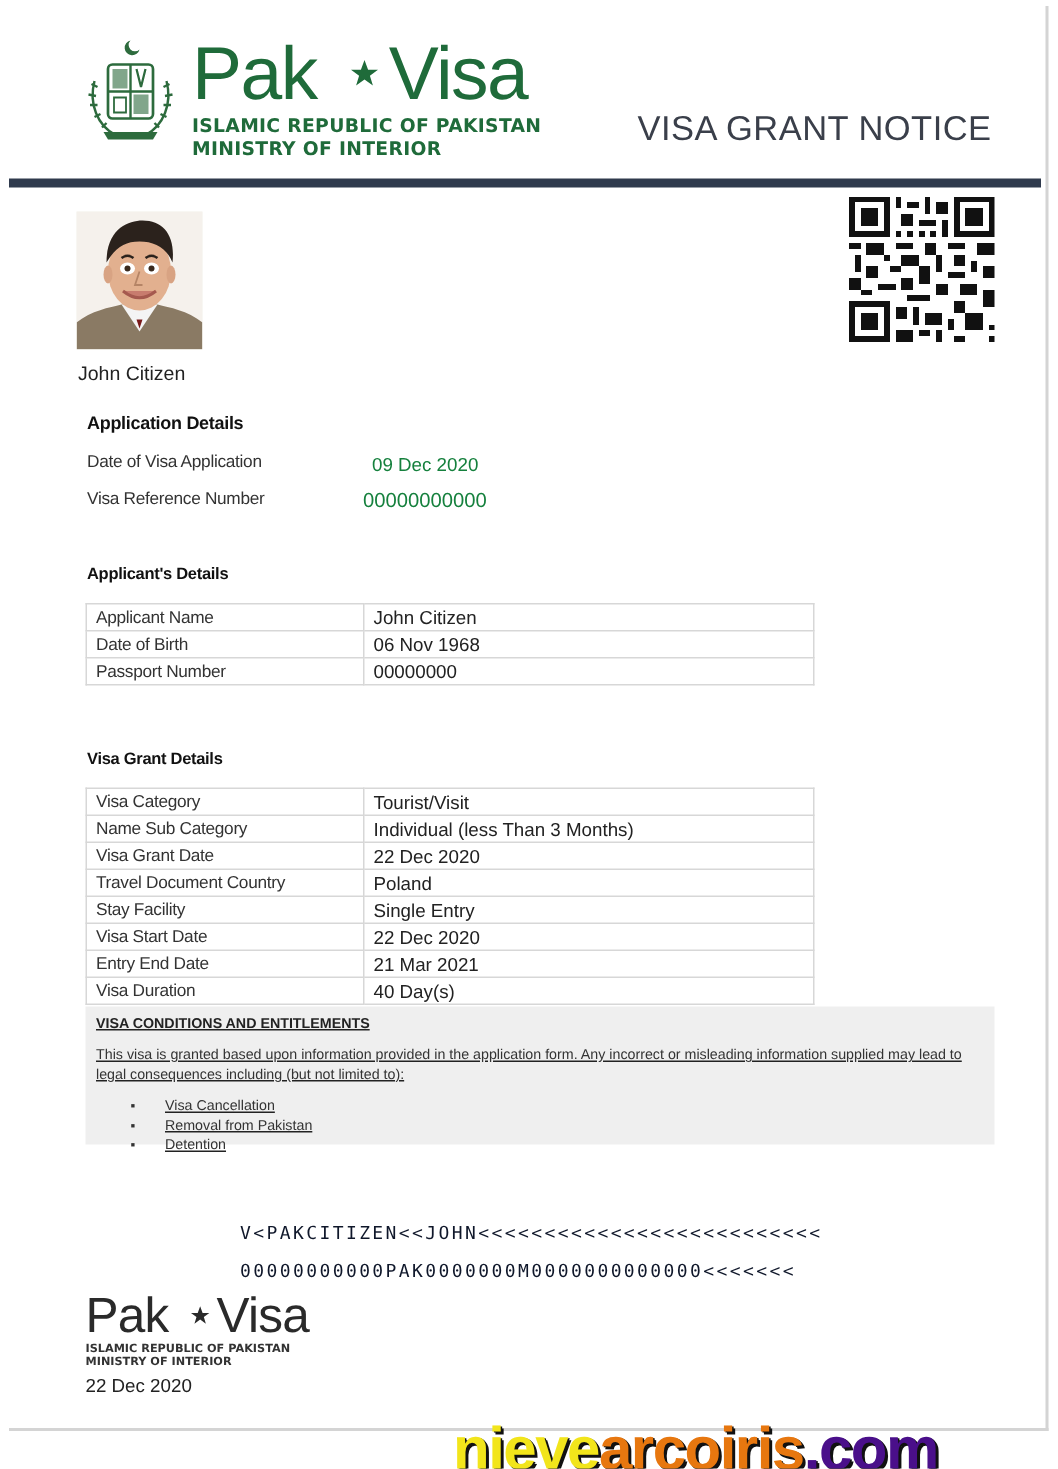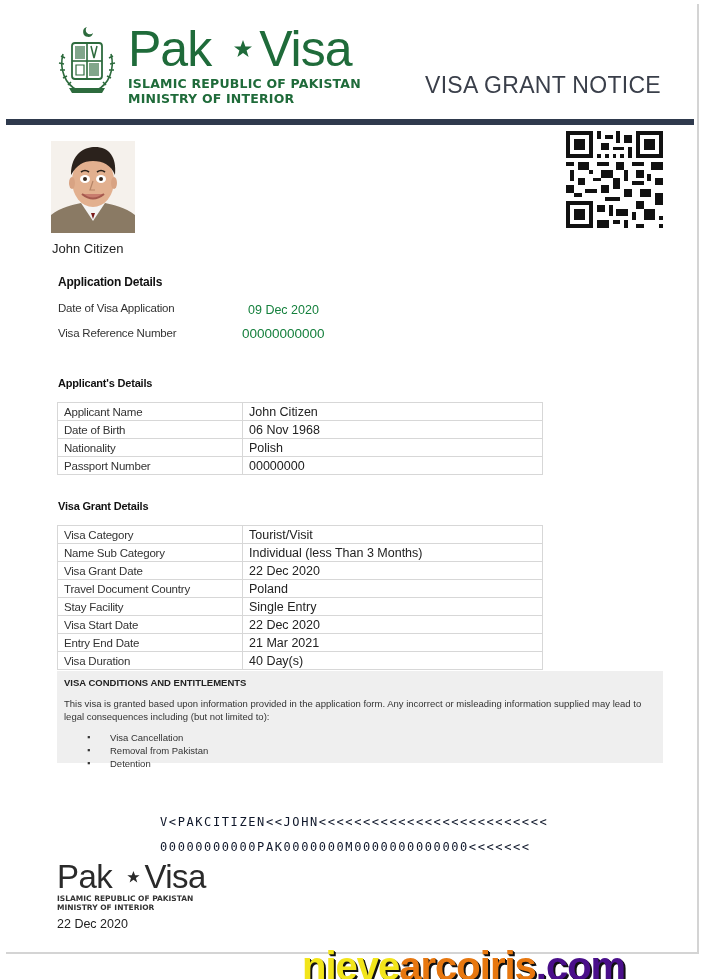--- a/index.html
+++ b/index.html
@@ -59,21 +59,21 @@
     font-size: 12px;
   }
   table.details td {
     border: 1px solid #d7d7d7; height: 18px; padding: 0 6px; vertical-align: middle;
   }
   table.details td.lbl { width: 185px; color: #333; font-size: 11.5px; letter-spacing: -0.2px; }
   table.details td.val { color: #222; font-size: 12.5px; }
 
   .conditions {
     position: absolute; left: 57px; top: 671px; width: 606px; height: 92px;
-    background: #efefef; padding: 6px 7px;
+    background: #efefef; padding: 6px 7px; text-decoration: underline;
   }
   .conditions h4 { font-size: 9.5px; font-weight: bold; color: #222; letter-spacing: 0; margin-bottom: 9px; }
   .conditions p { font-size: 9.5px; line-height: 13px; color: #333; margin-bottom: 8px; }
   .conditions ul { list-style: none; padding-left: 23px; }
   .conditions li { font-size: 9.5px; line-height: 13px; color: #333; position: relative; padding-left: 23px; }
   .conditions li::before { content: "\25AA"; position: absolute; left: 0; top: 0; font-size: 9px; }
 
   
   .mrz {
     position: absolute; left: 160px; font-family: "DejaVu Sans Mono", monospace;
@@ -230,24 +230,20 @@
   <tbody>
       <tr>
         <td class="lbl">Applicant Name</td>
         <td class="val">John Citizen</td>
       </tr>
   <tr>
         <td class="lbl">Date of Birth</td>
         <td class="val">06 Nov 1968</td>
       </tr>
   <tr>
-        <td class="lbl">Nationality</td>
-        <td class="val">Polish</td>
-      </tr>
-  <tr>
         <td class="lbl">Passport Number</td>
         <td class="val">00000000</td>
       </tr>
 </tbody>
   </table>
 
 <div class="section-title" style="top:500px; font-size:11px">Visa Grant Details</div>
 <table class="details" style="top:525px">
   <tbody>
       <tr>

